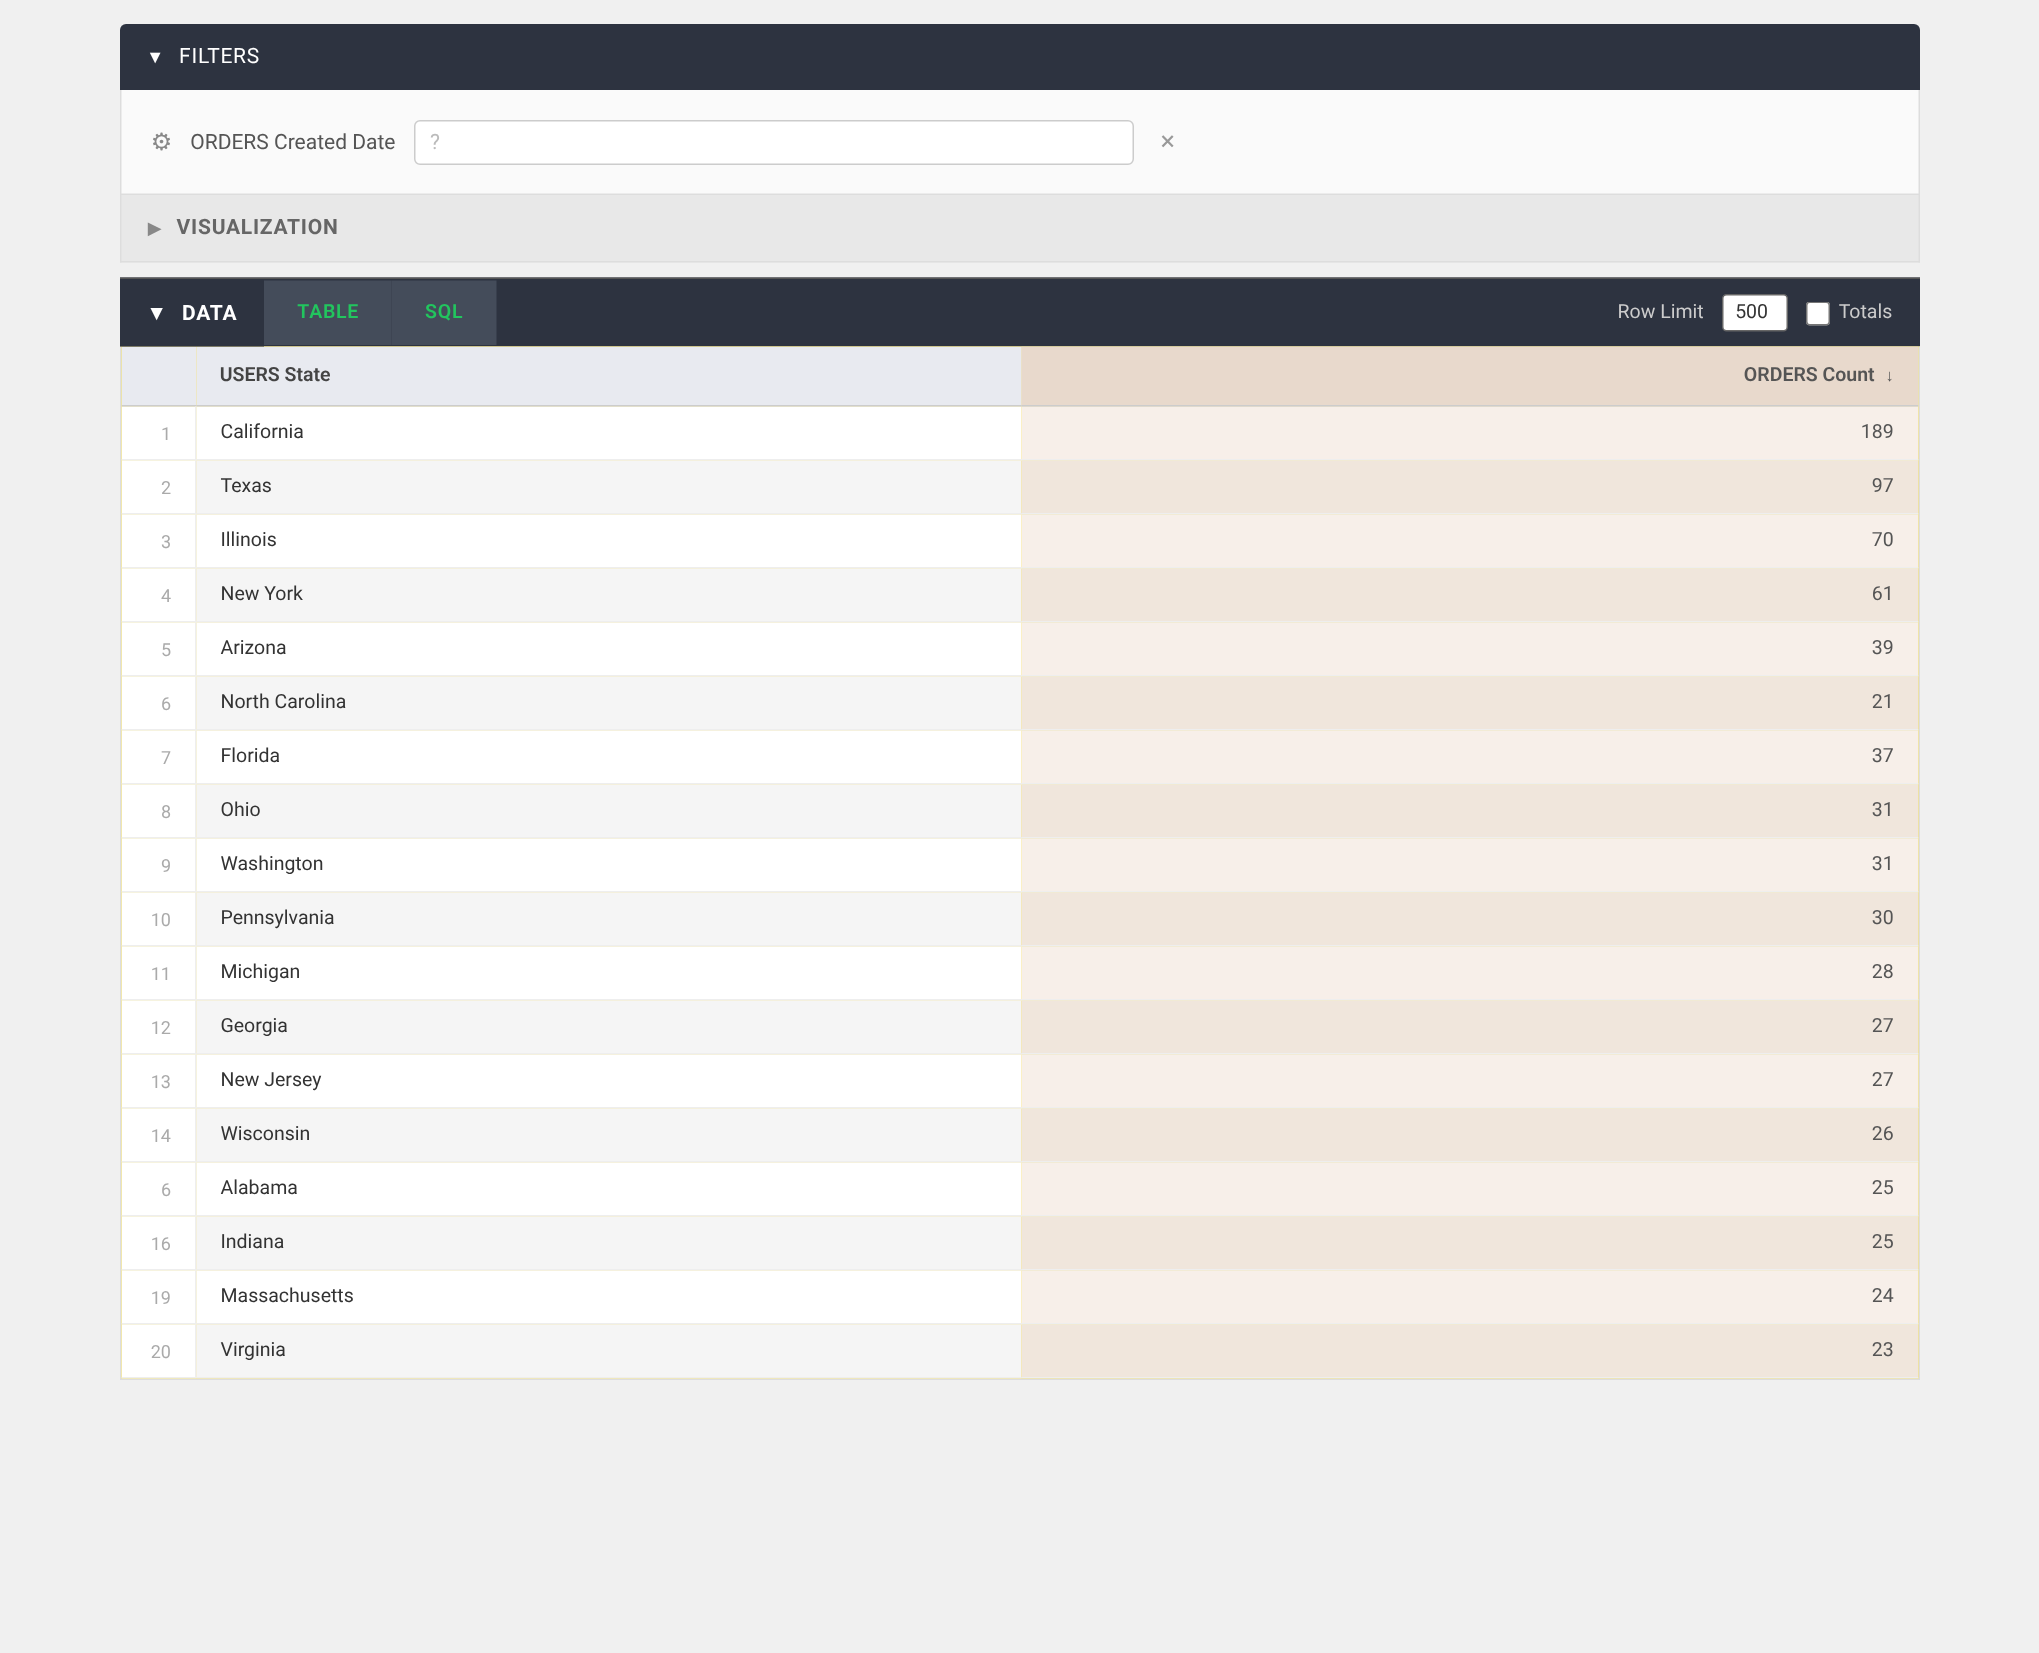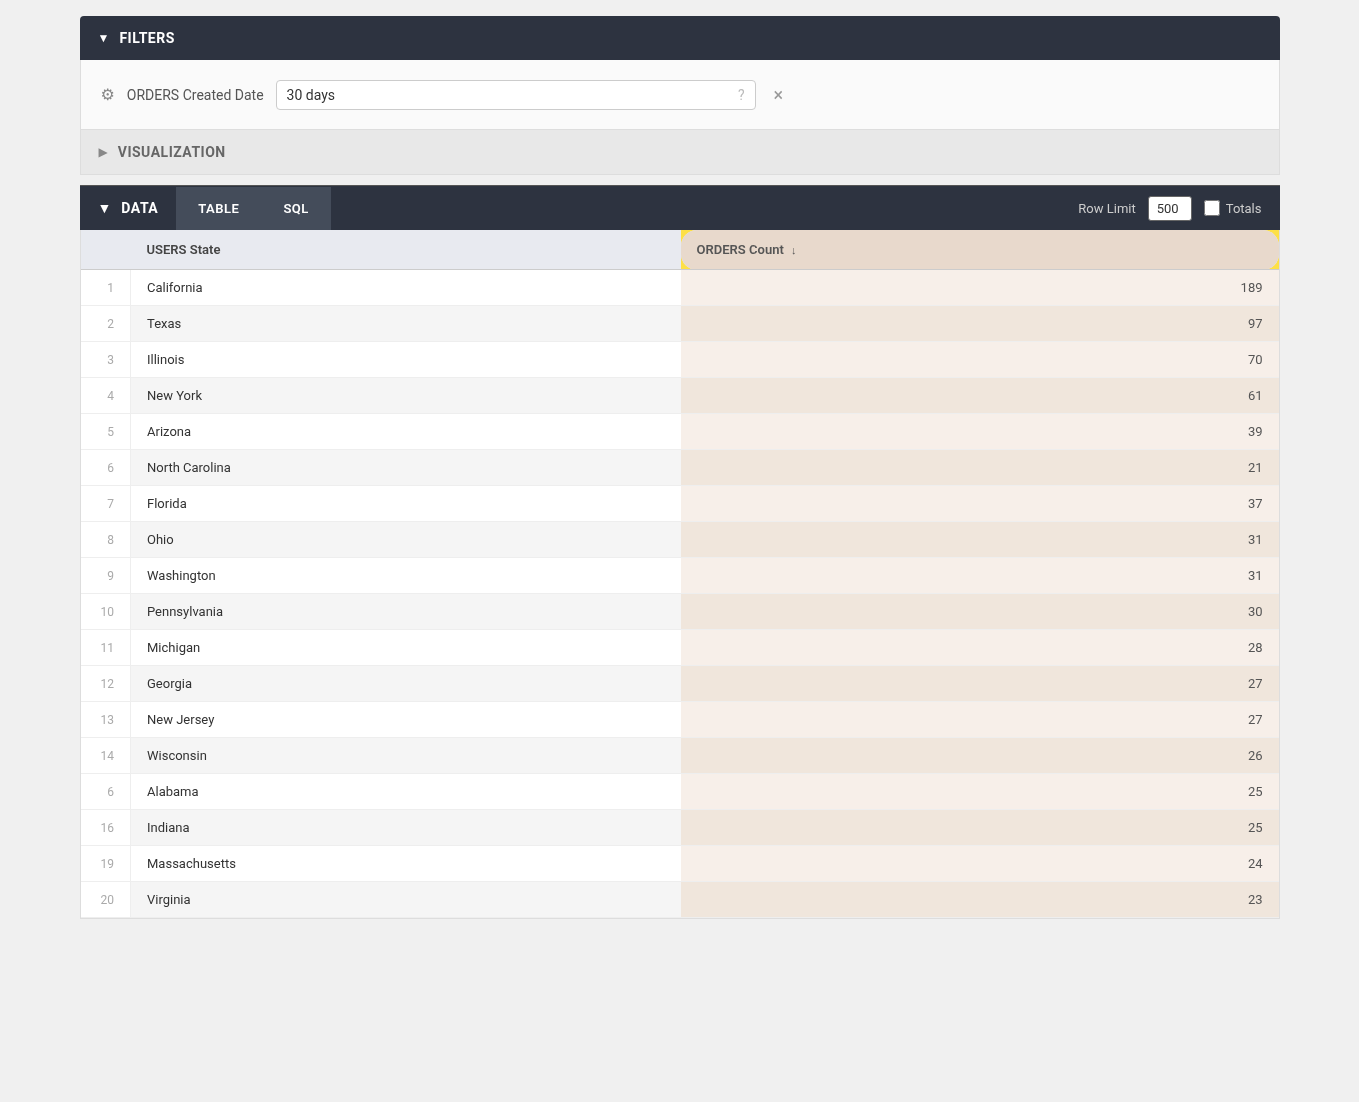--- a/index.html
+++ b/index.html
@@ -33,21 +33,21 @@
       cursor: pointer;
     }
 
     .filters-header .chevron-icon {
       font-size: 12px;
       color: white;
     }
 
     .filters-header .filters-label {
       font-size: 14px;
-      font-weight: 700;
+      font-weight: 400;
       letter-spacing: 0.5px;
       text-transform: uppercase;
     }
 
     .filters-body {
       background: #fafafa;
       padding: 18px 20px;
       border: 1px solid #ddd;
       border-top: none;
       display: flex;
@@ -145,21 +145,21 @@
       color: white;
       padding: 14px 18px;
       display: flex;
       align-items: center;
       gap: 10px;
       cursor: pointer;
     }
 
     .data-tab {
       background: #444c5a;
-      color: #ffffff;
+      color: #22c55e;
       padding: 14px 22px;
       cursor: pointer;
       font-size: 13px;
       font-weight: 600;
       letter-spacing: 0.5px;
     }
 
     .data-label {
       font-size: 14px;
       font-weight: 700;
@@ -231,23 +231,22 @@
 
     thead th:first-child {
       width: 50px;
       text-align: right;
       color: #888;
       font-weight: 400;
     }
 
     thead th.orders-count-col {
       background: #e8d9cc;
-      text-align: left;
+      text-align: right;
       color: #555;
-      border-radius: 16px;
     }
 
     tbody tr {
       border-bottom: 1px solid #eee;
     }
 
     tbody tr:nth-child(even) td.state-col {
       background: #f5f5f5;
     }
 
@@ -300,21 +299,20 @@
 
   <div>
     <div class="filters-header">
       <span class="chevron-icon">▼</span>
       <span class="filters-label">FILTERS</span>
     </div>
     <div class="filters-body">
       <span class="filter-gear-icon">⚙</span>
       <span class="filter-field-label">ORDERS Created Date</span>
       <div class="filter-input-wrapper">
-        <input class="filter-input" type="text" value="30 days" style="">
         <span class="filter-help-icon">?</span>
       </div>
       <button class="filter-clear-btn">×</button>
     </div>
   </div>
 
   <div>
     <div class="visualization-header">
       <span class="chevron-right-icon">▶</span>
       <span class="viz-label">VISUALIZATION</span>

